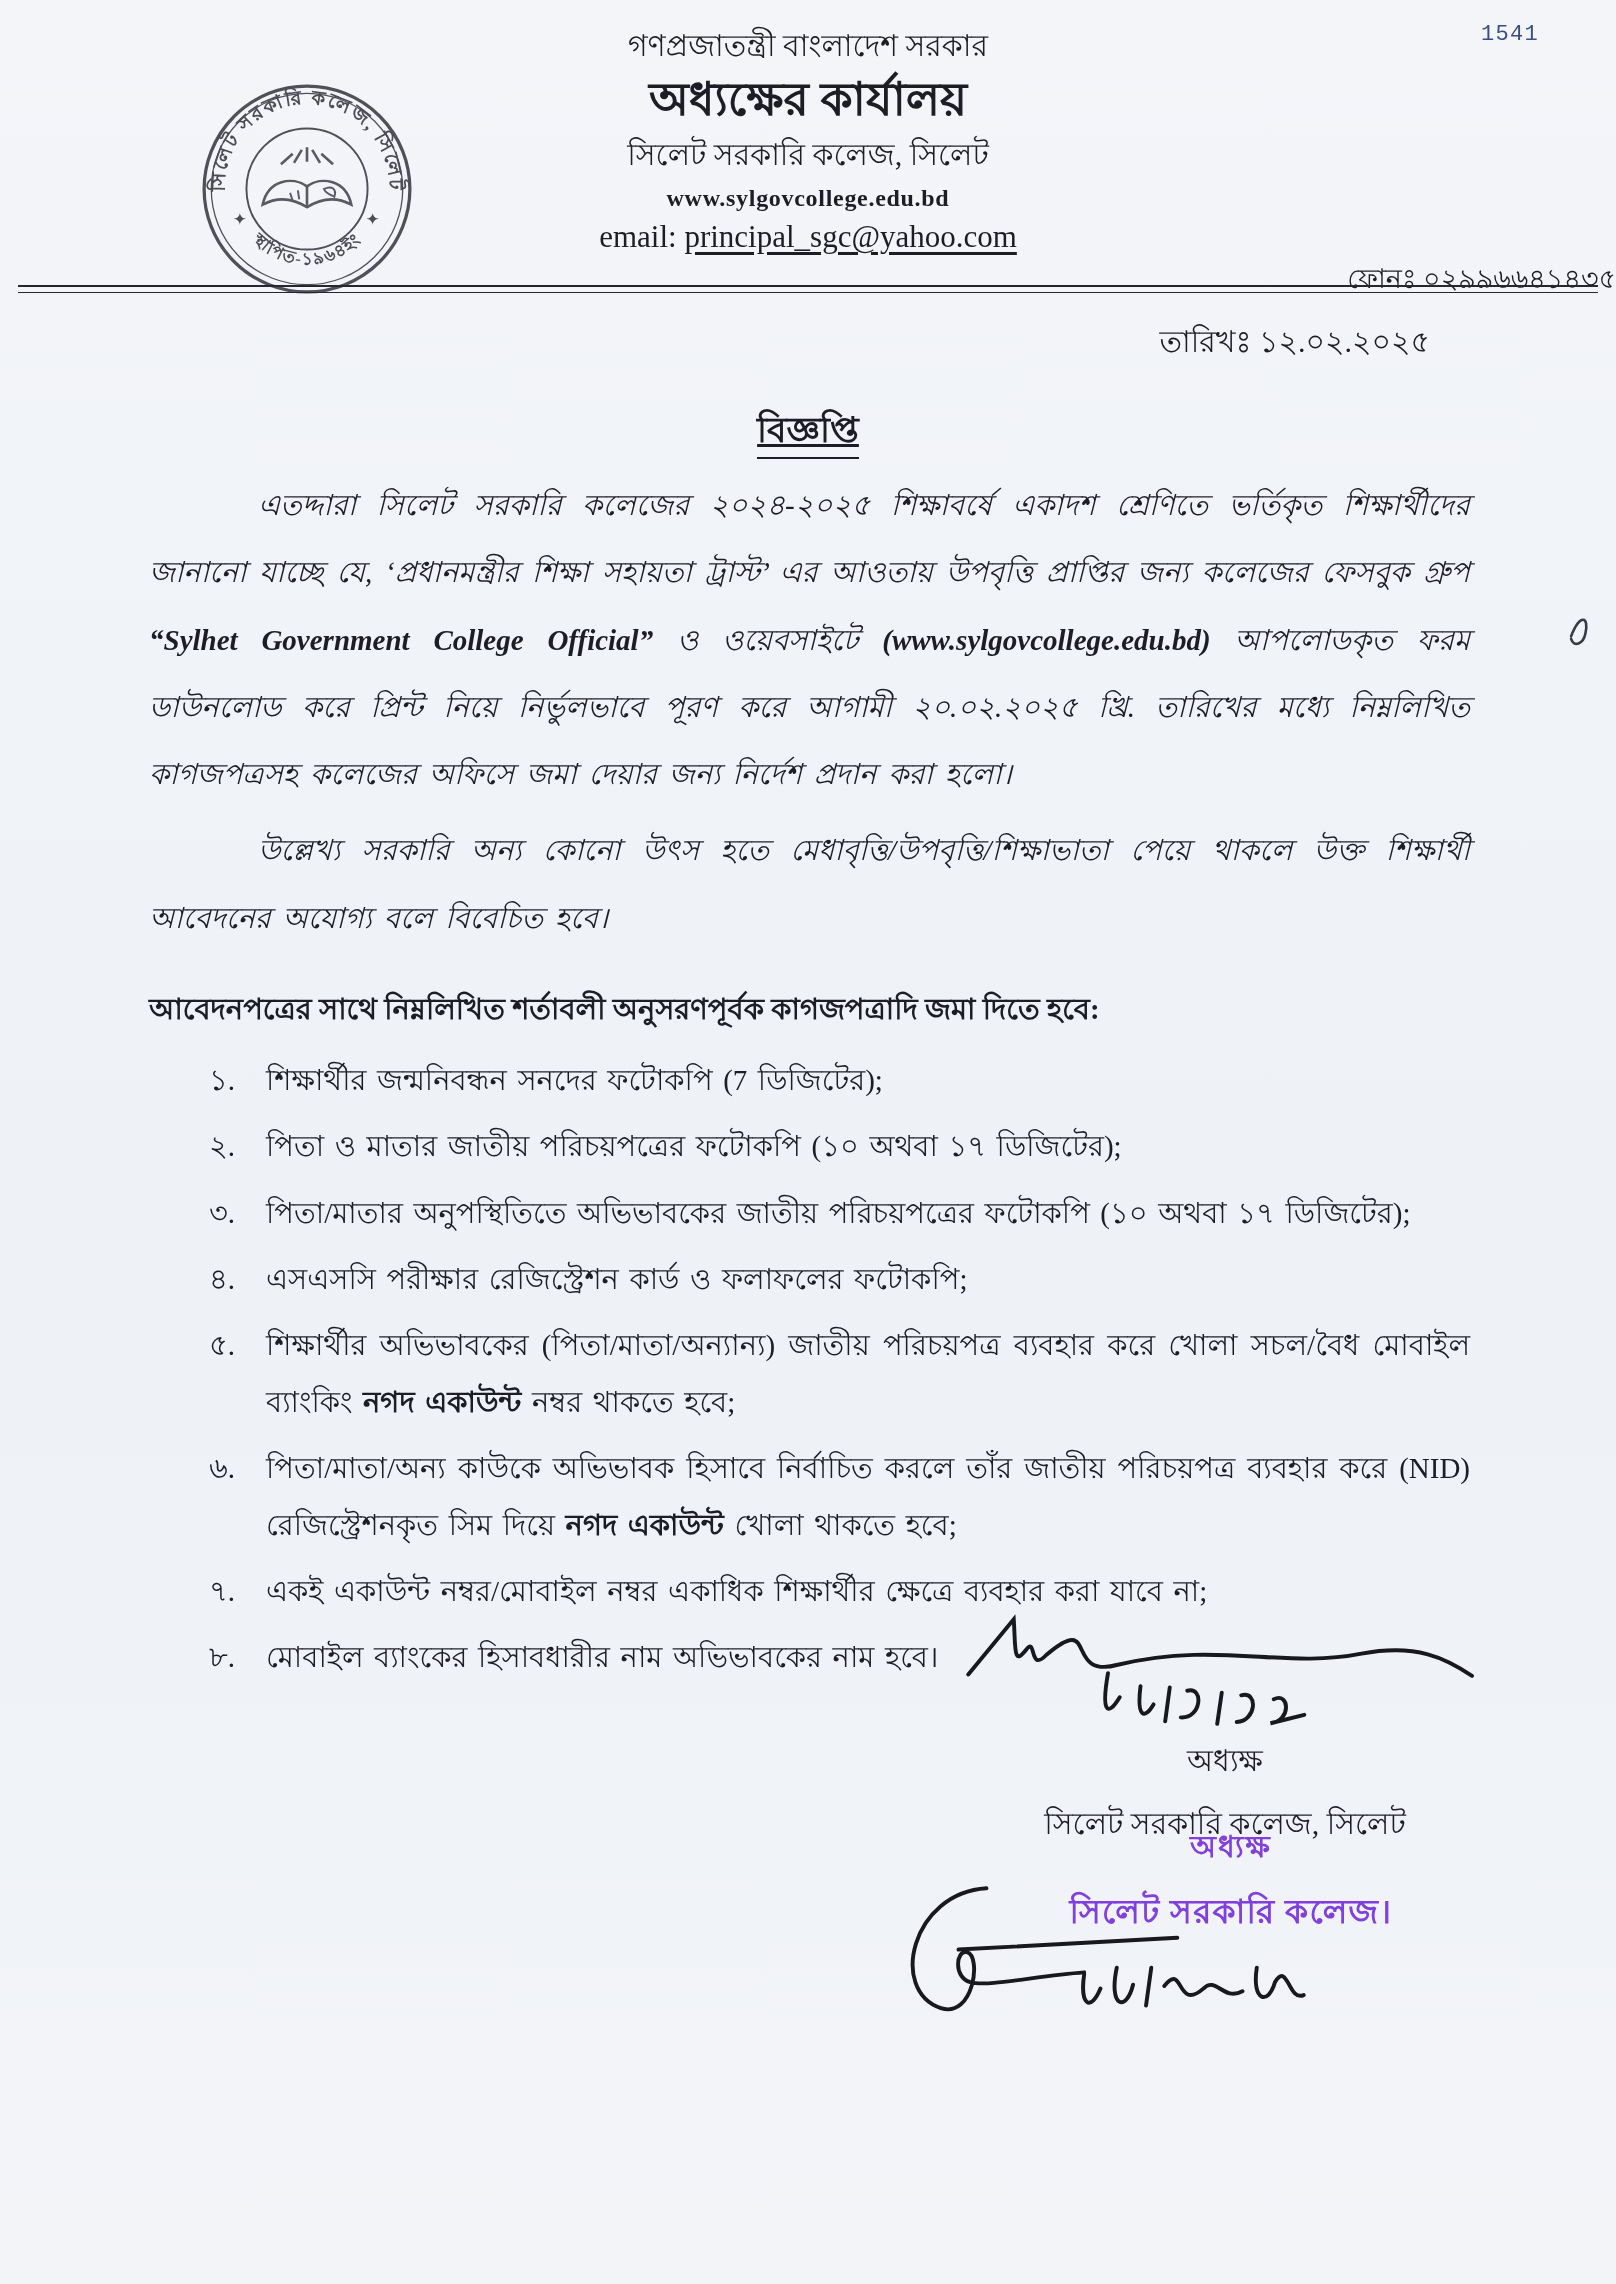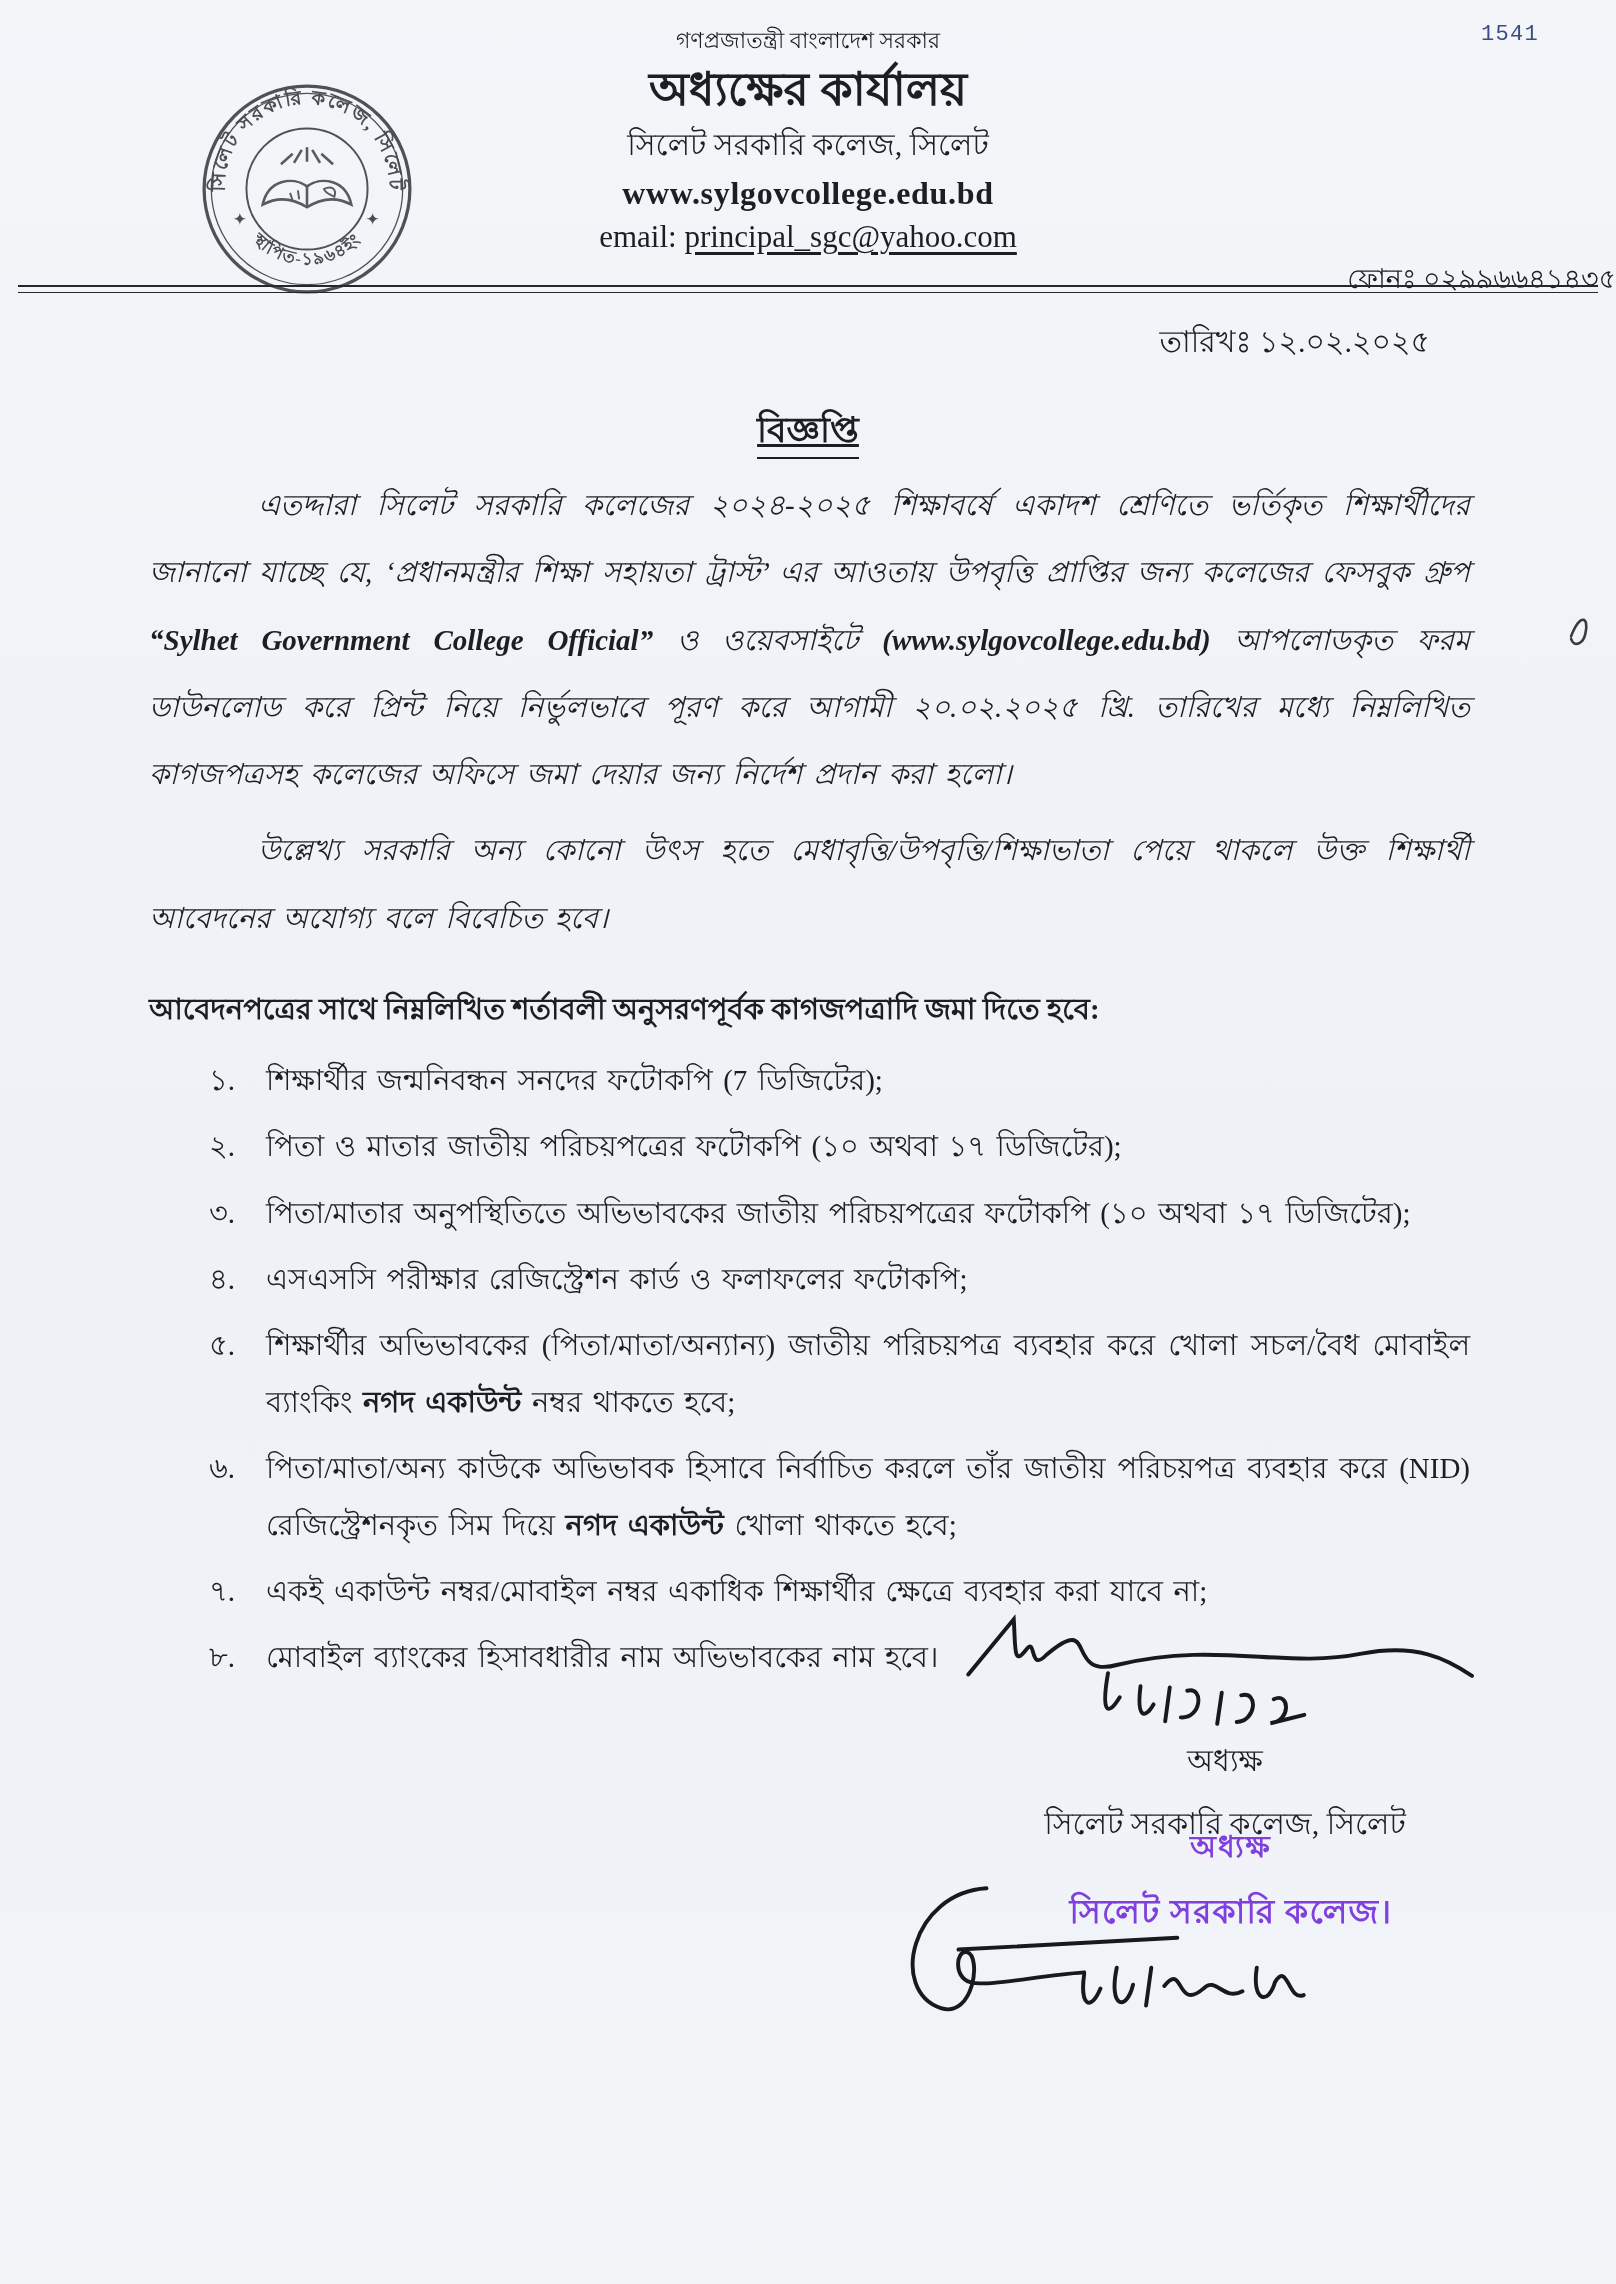--- a/index.html
+++ b/index.html
@@ -16,24 +16,24 @@
     position:absolute;top:22px;right:77px;
     font-family:Liberation Mono, monospace;
     font-size:22px;letter-spacing:1.3px;color:#3c4d82;margin-left:36px;
   }
   
   .seal{position:absolute;left:195px;top:77px;}
   .header{
     position:absolute;top:27px;left:0;width:100%;
     text-align:center;line-height:1.25;
   }
-  .h-govt{font-size:22px;}
+  .h-govt{font-size:30px;}
   .h-office{font-size:46px;font-weight:bold;margin-top:6.5px;}
   .h-college{font-size:30px;margin-top:7.8px;}
-  .h-url{font-size:32px;font-weight:bold;margin-top:9px;font-family:"Liberation Serif",serif;letter-spacing:0.7px;}
+  .h-url{font-size:24px;font-weight:bold;margin-top:9px;font-family:"Liberation Serif",serif;letter-spacing:0.7px;}
   .h-email{font-size:31px;margin-top:5.2px;font-family:"Liberation Serif",serif;}
   .h-email .u{text-decoration:underline;text-underline-offset:5.2px;}
   .h-phone{font-size:27px;margin-top:6.5px;text-align:right;}
   .rule{
     position:absolute;left:18px;right:18px;top:285px;
     height:5.2px;
     border-top:2.6px solid #26262c;
     border-bottom:1.3px solid #26262c;
   }
   .date{

